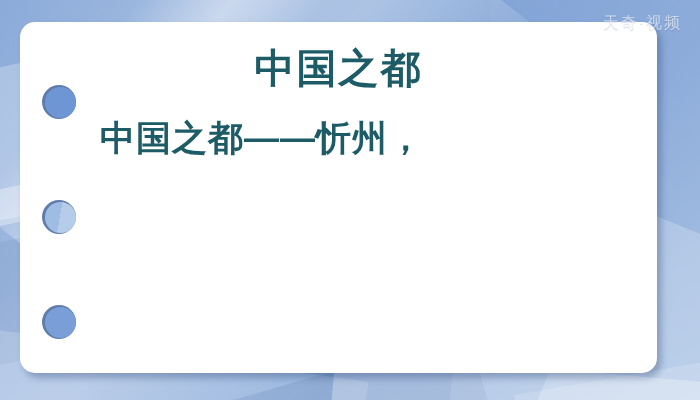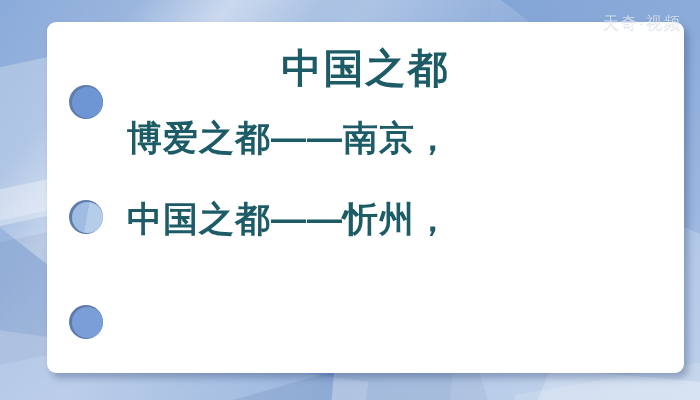--- a/index.html
+++ b/index.html
@@ -120,26 +120,26 @@
     top: 240px;
     width: 260px;
     height: 260px;
     background: rgba(255,255,255,0.22);
     transform: rotate(22deg);
   }
 
   
   #card {
     position: absolute;
-    left: 47px;
+    left: 20px;
     top: 22px;
     width: 637px;
     height: 351px;
     background: #ffffff;
-    border-radius: 9px;
+    border-radius: 15px;
     box-shadow: 4px 5px 7px rgba(35,60,105,0.34);
   }
 
   
   .hole {
     position: absolute;
     width: 34px;
     height: 34px;
     border-radius: 50%;
     left: 22px;
@@ -238,21 +238,20 @@
       <div class="hole-face"></div>
     </div>
     <div class="hole hole-3">
       <div class="hole-shadow"></div>
       <div class="hole-face"></div>
     </div>
 
     <div id="title">中国之都</div>
 
     <div class="body-lines">
-      <div class="body-line">博爱之都——南京，</div>
       <div class="body-line">中国之都——忻州，</div>
     </div>
 
   </div>
 
   <div id="watermark">天奇·视频</div>
 
 </div>
 
 </body></html>

